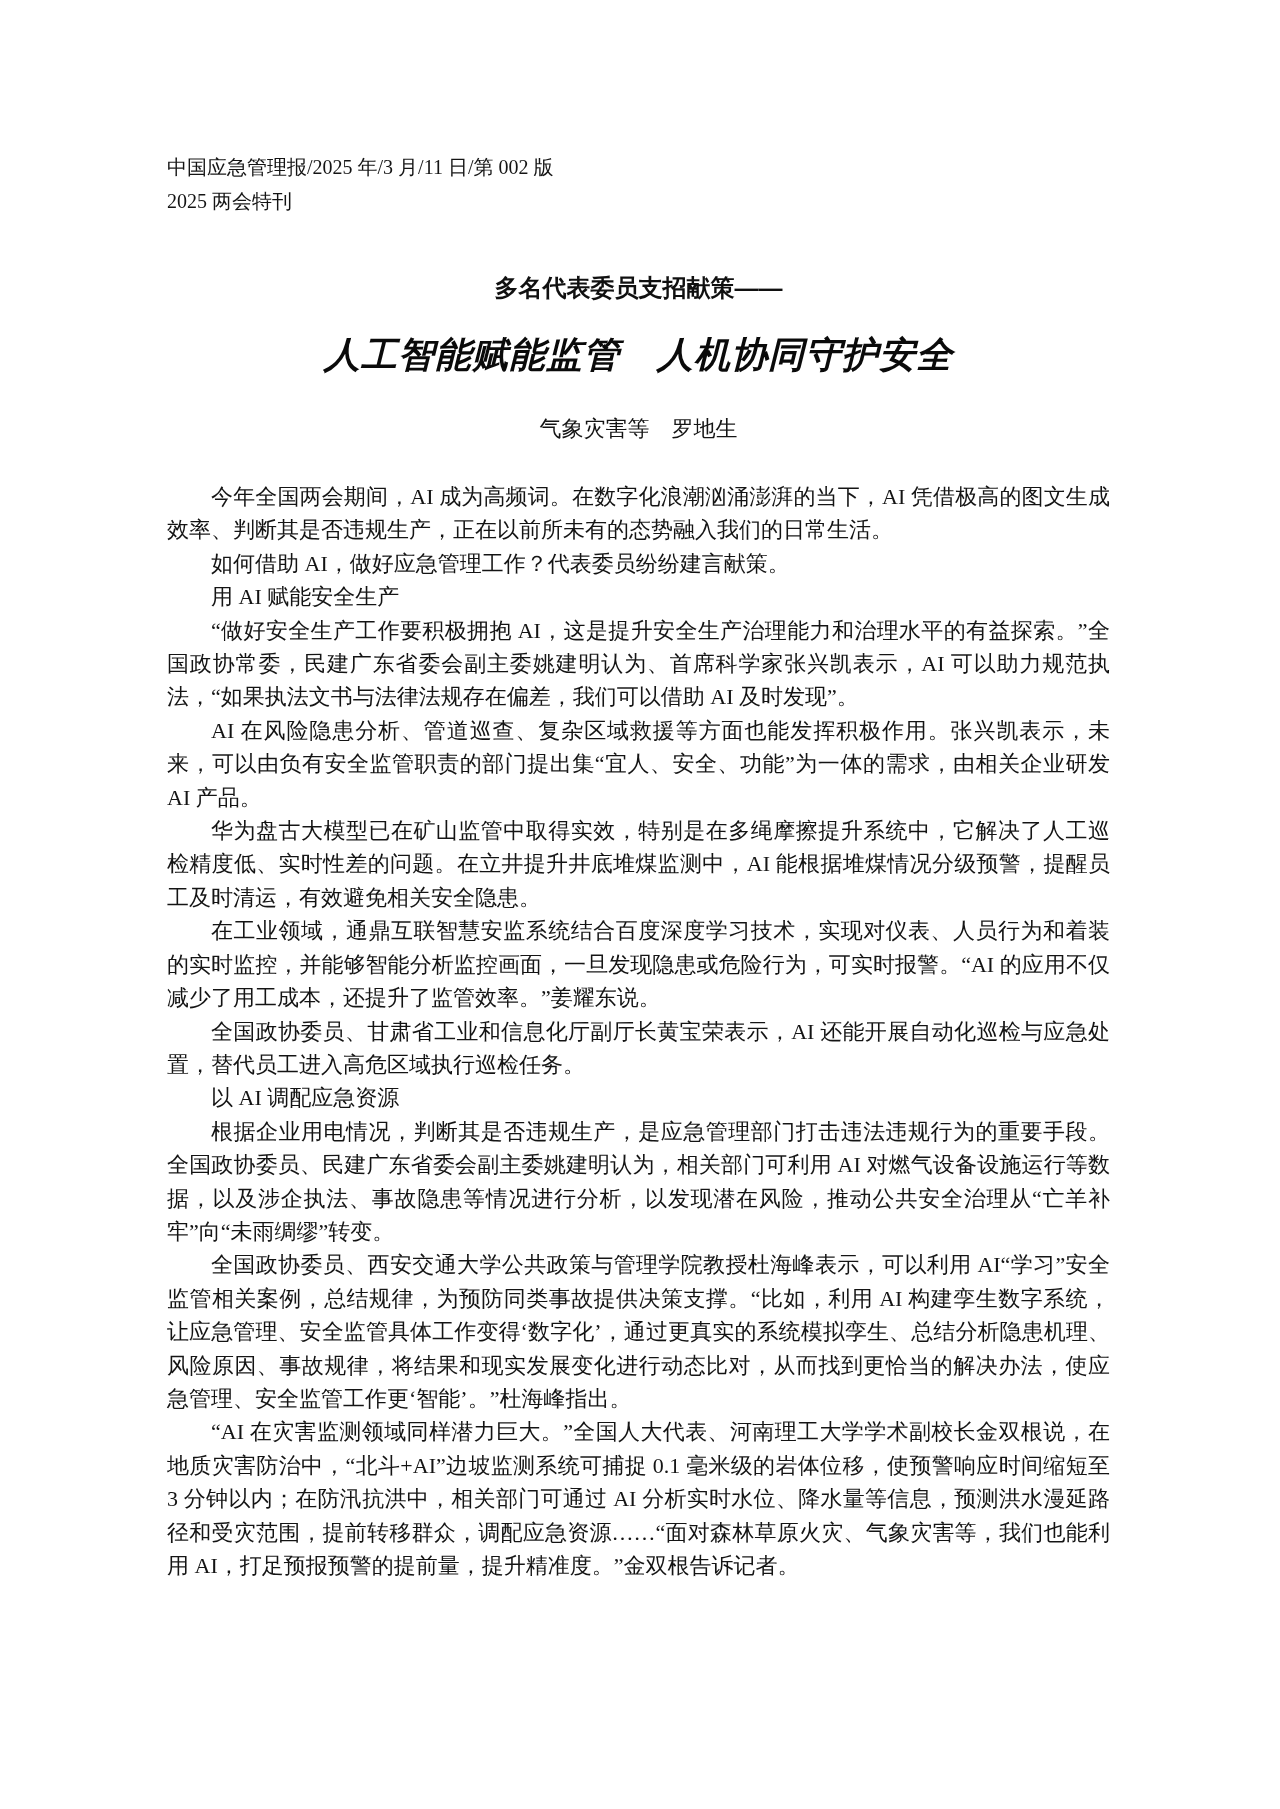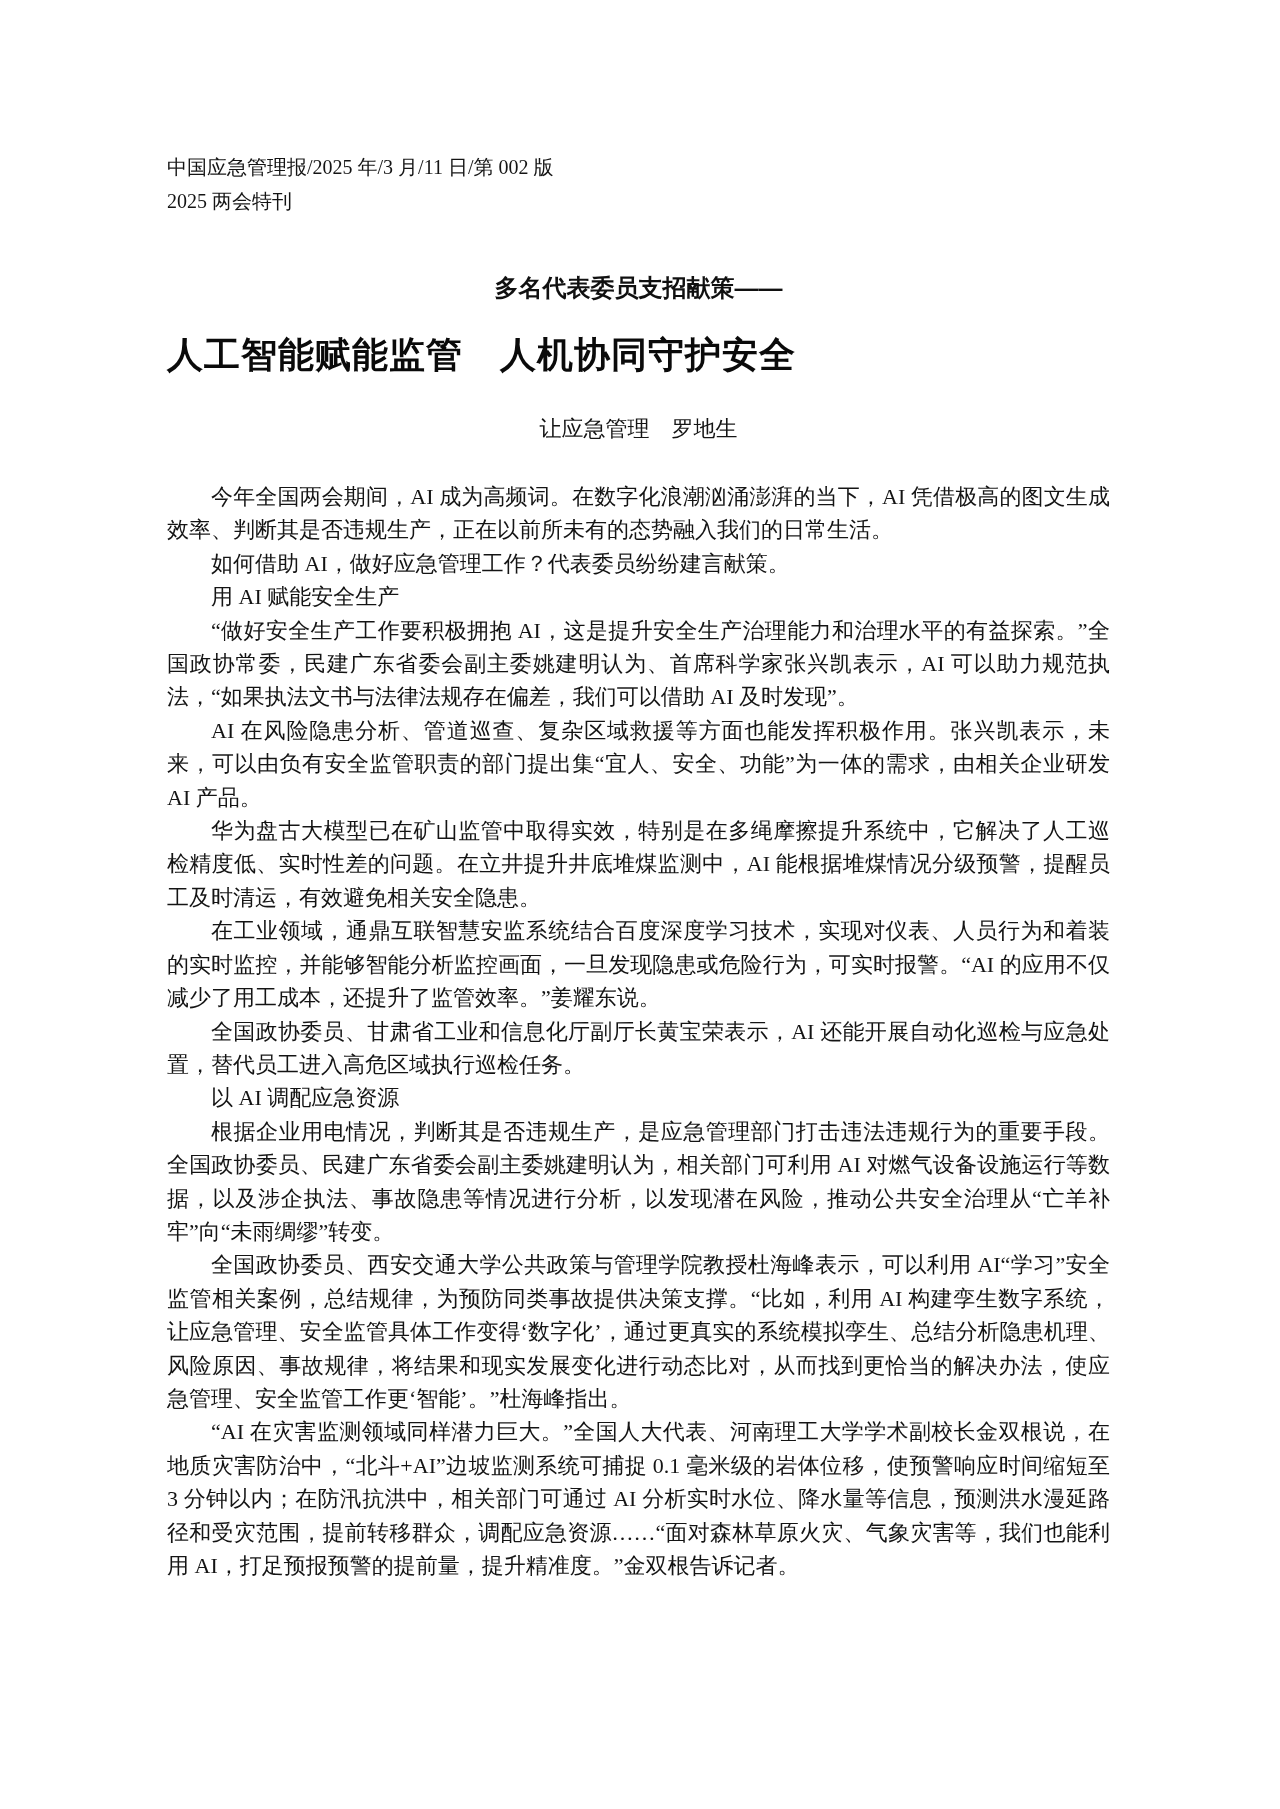--- a/index.html
+++ b/index.html
@@ -32,27 +32,28 @@
     margin-top: 52px;
     text-align: center;
     font-family: "Liberation Sans", "DejaVu Sans", sans-serif;
     font-weight: 700;
     font-size: 24px;
     line-height: 36px;
     color: #101010;
   }
   .title {
     margin: 24px 0 0 0;
-    text-align: left;
+    text-align: center;
     font-family: "Liberation Sans", "DejaVu Sans", sans-serif;
     font-weight: 700;
     font-size: 36px;
     line-height: 50px;
     color: #0a0a0a;
     letter-spacing: 1px;
+    font-style: italic;
   }
   .byline {
     margin-top: 32px;
     text-align: center;
     font-size: 22px;
     line-height: 34px;
     color: #141414;
   }
   .article-body {
     margin-top: 34px;
@@ -114,21 +115,21 @@
 
     <div class="doc-header">
       <div>中国应急管理报/2025 年/3 月/11 日/第 002 版</div>
       <div>2025 两会特刊</div>
     </div>
 
     <div class="kicker">多名代表委员支招献策——</div>
 
     <h1 class="title">人工智能赋能监管　人机协同守护安全</h1>
 
-    <div class="byline">让应急管理　罗地生</div>
+    <div class="byline">气象灾害等　罗地生</div>
 
     <div class="article-body">
       <p>今年全国两会期间，AI 成为高频词。在数字化浪潮汹涌澎湃的当下，AI 凭借极高的图文生成效率、判断其是否违规生产，正在以前所未有的态势融入我们的日常生活。</p>
       <p>如何借助 AI，做好应急管理工作？代表委员纷纷建言献策。</p>
       <p class="subhead">用 AI 赋能安全生产</p>
       <p>“做好安全生产工作要积极拥抱 AI，这是提升安全生产治理能力和治理水平的有益探索。”全国政协常委，民建广东省委会副主委姚建明认为、首席科学家张兴凯表示，AI 可以助力规范执法，“如果执法文书与法律法规存在偏差，我们可以借助 AI 及时发现”。</p>
       <p>AI 在风险隐患分析、管道巡查、复杂区域救援等方面也能发挥积极作用。张兴凯表示，未来，可以由负有安全监管职责的部门提出集“宜人、安全、功能”为一体的需求，由相关企业研发 AI 产品。</p>
       <p>华为盘古大模型已在矿山监管中取得实效，特别是在多绳摩擦提升系统中，它解决了人工巡检精度低、实时性差的问题。在立井提升井底堆煤监测中，AI 能根据堆煤情况分级预警，提醒员工及时清运，有效避免相关安全隐患。</p>
       <p>在工业领域，通鼎互联智慧安监系统结合百度深度学习技术，实现对仪表、人员行为和着装的实时监控，并能够智能分析监控画面，一旦发现隐患或危险行为，可实时报警。“AI 的应用不仅减少了用工成本，还提升了监管效率。”姜耀东说。</p>
       <p>全国政协委员、甘肃省工业和信息化厅副厅长黄宝荣表示，AI 还能开展自动化巡检与应急处置，替代员工进入高危区域执行巡检任务。</p>

